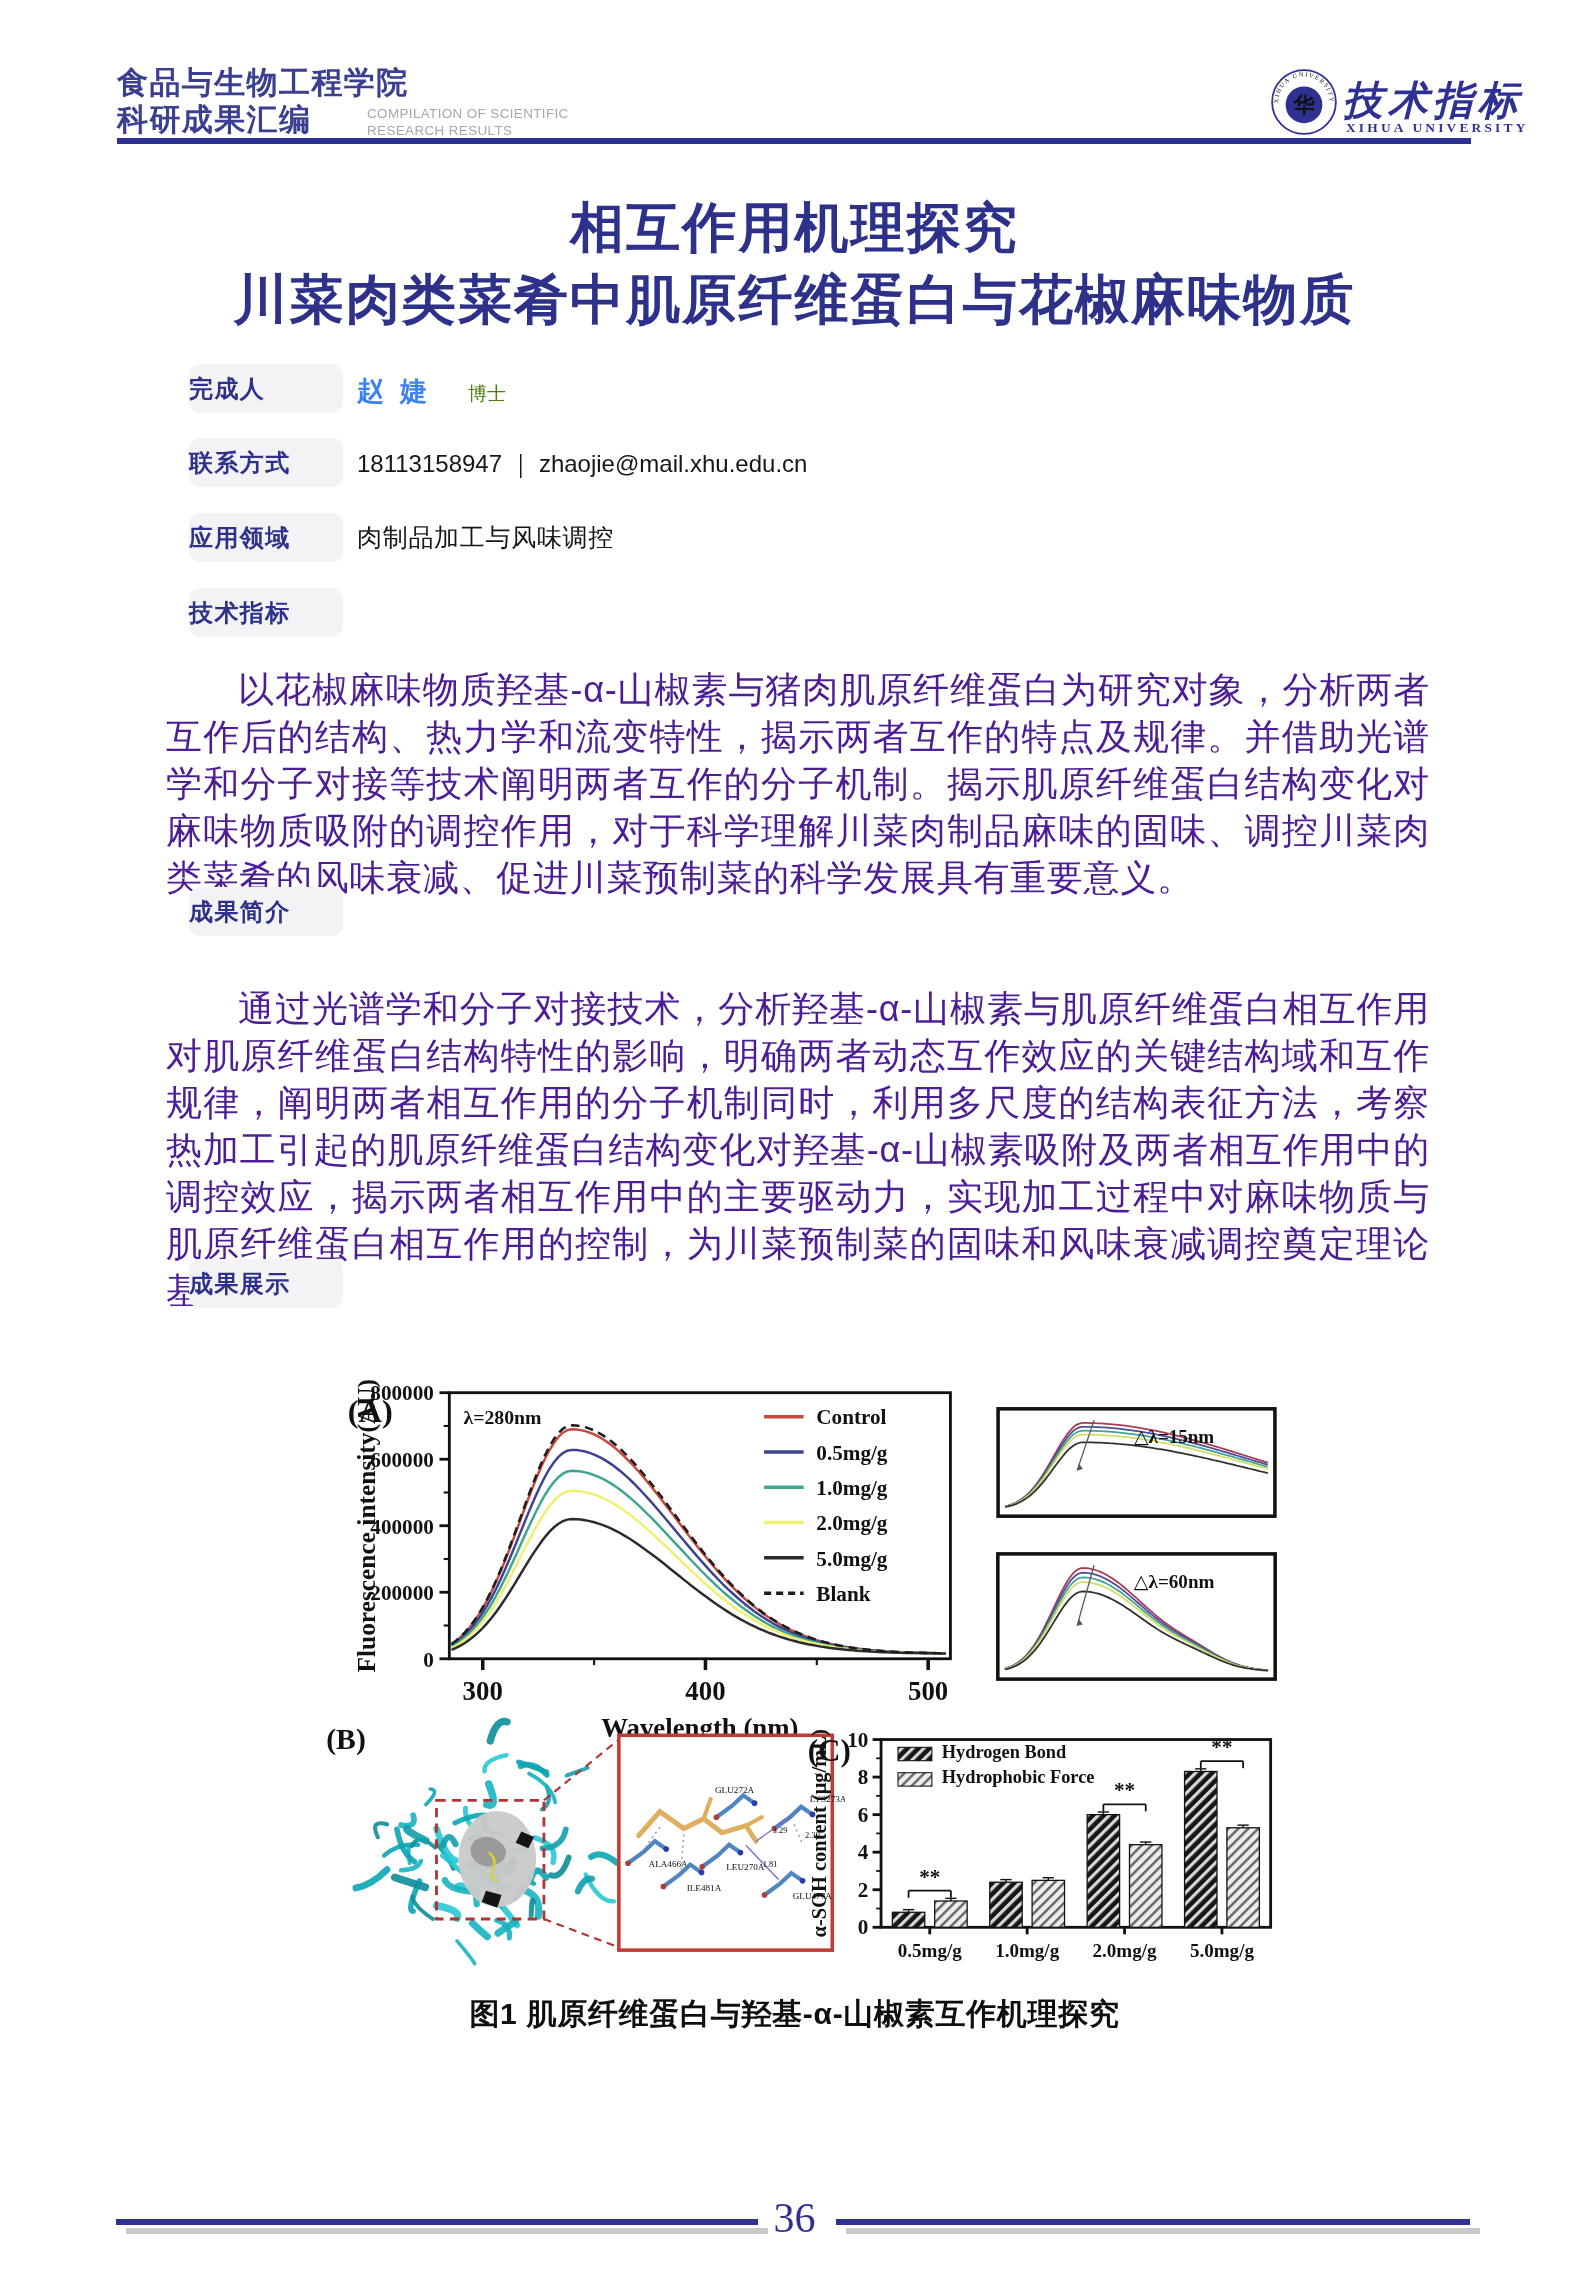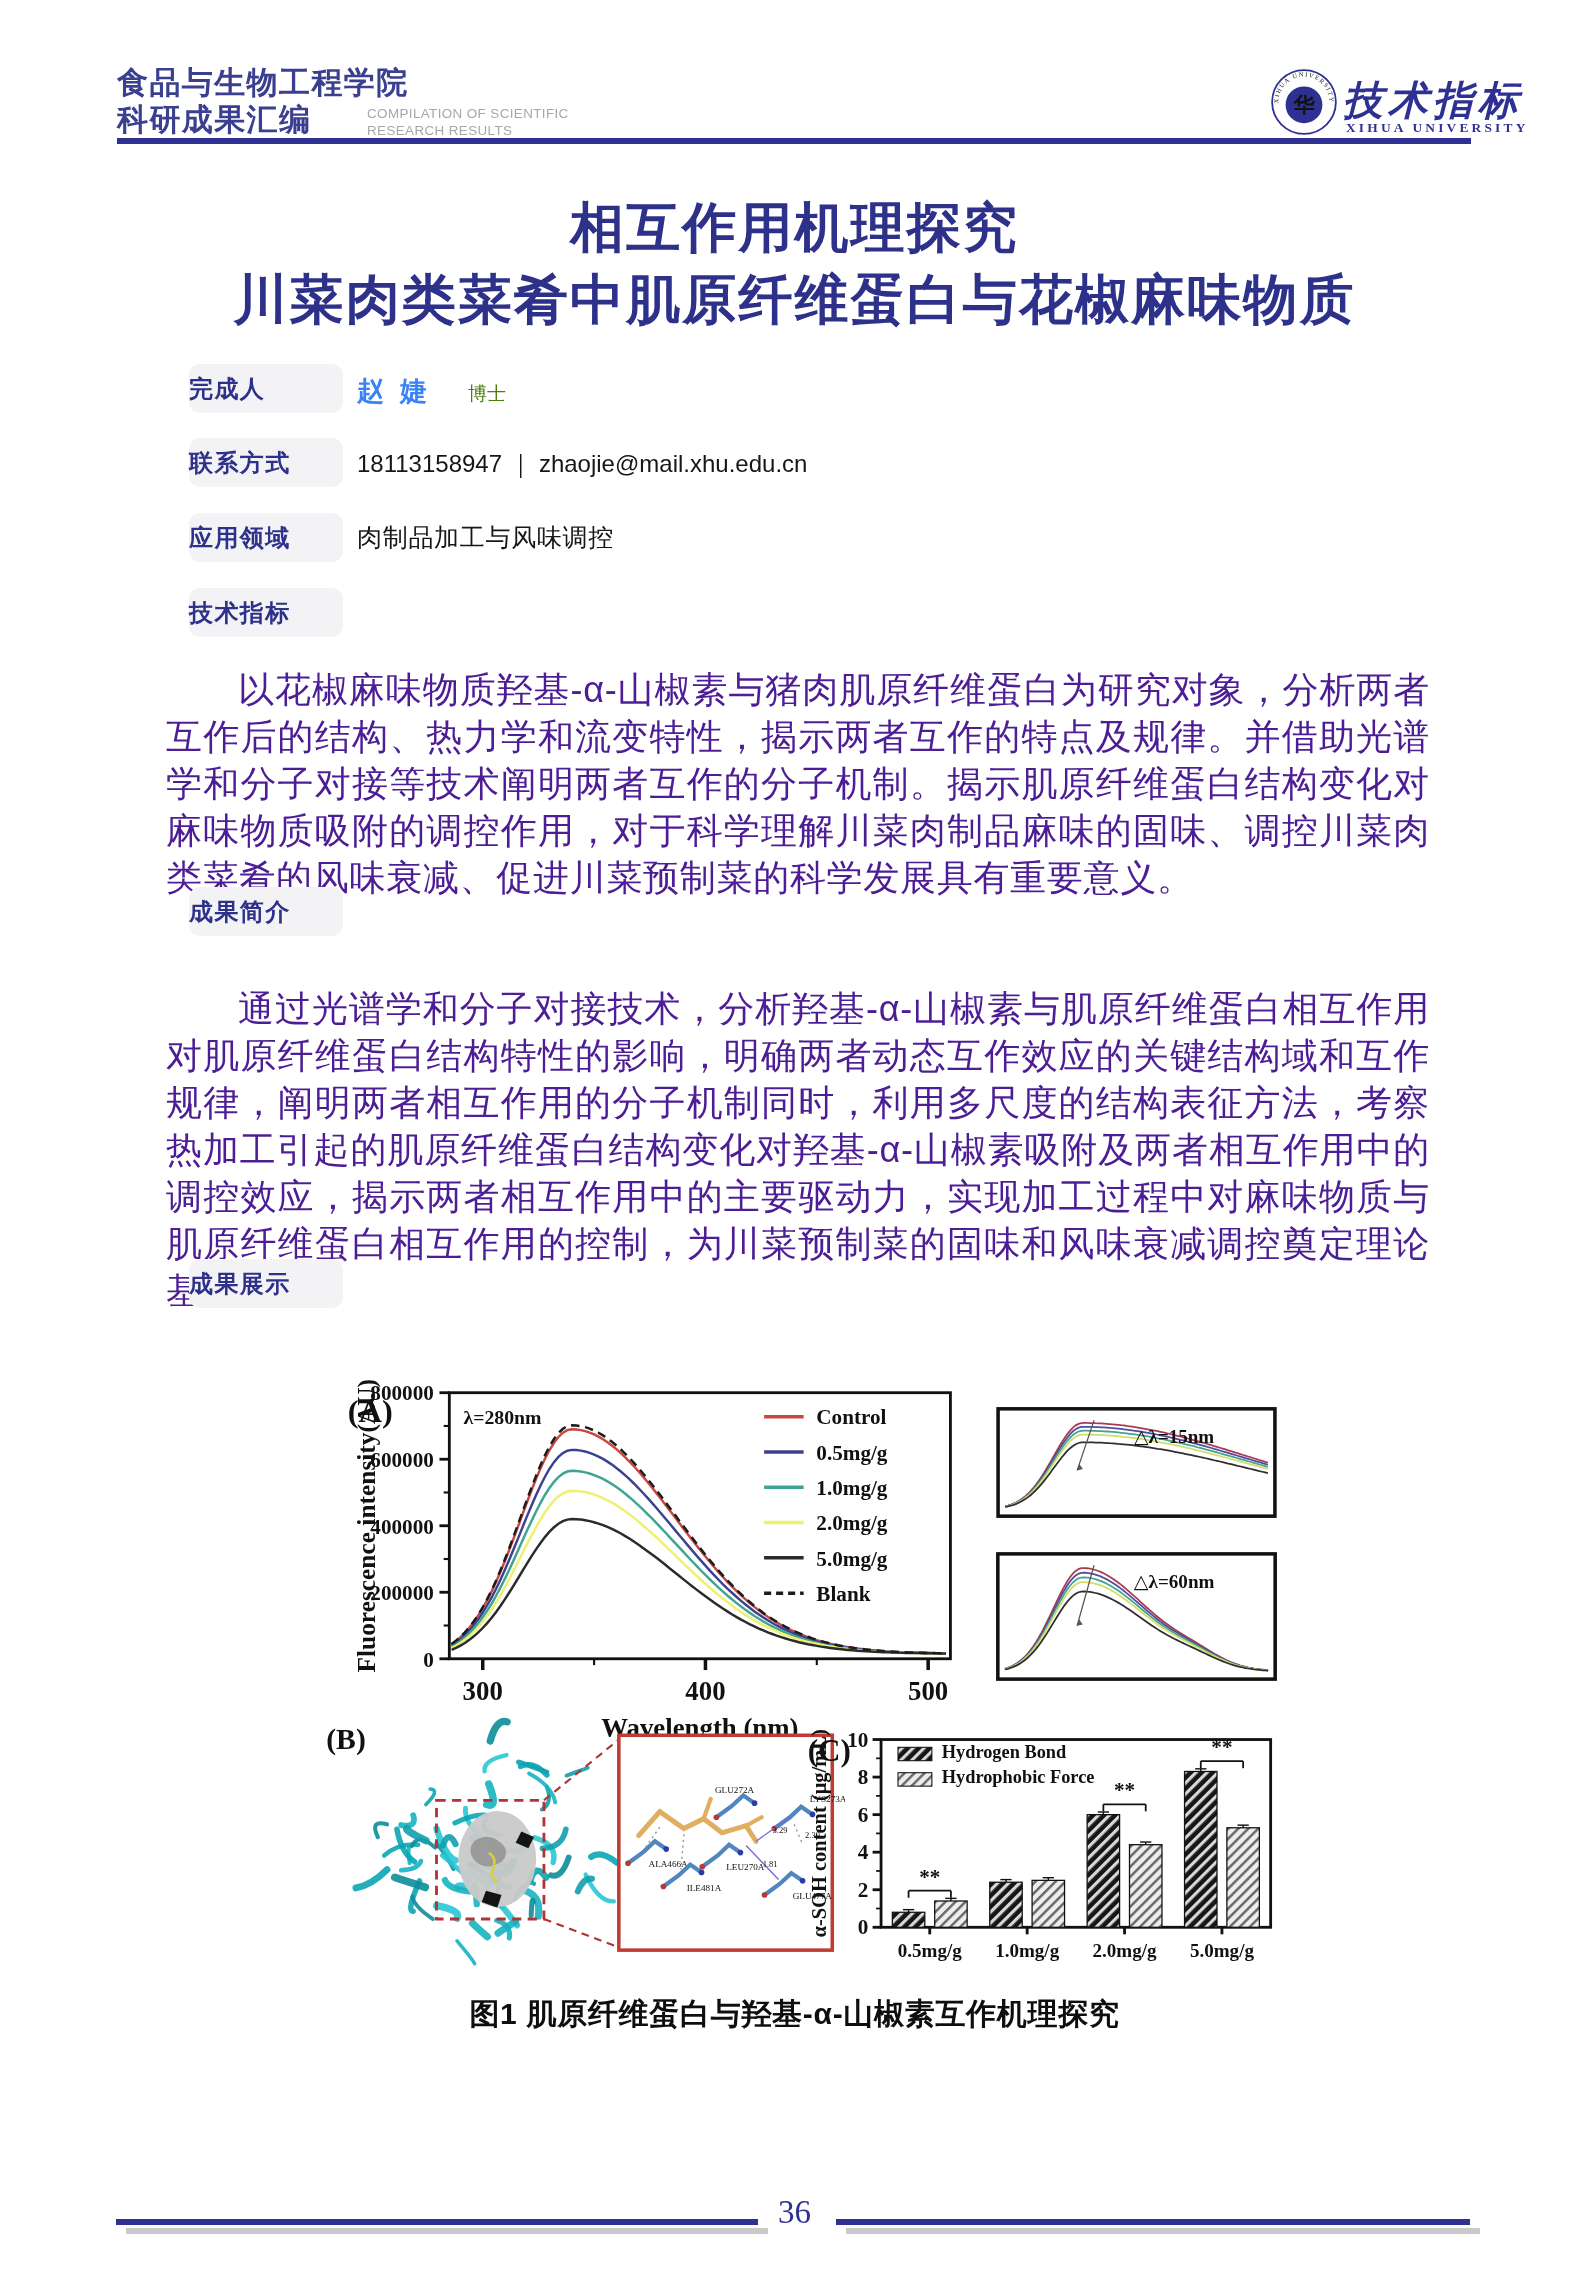--- a/index.html
+++ b/index.html
@@ -26,21 +26,21 @@
   .contact{left:357px;top:448px;font-size:24px;color:#161616;}
   .field{left:357px;top:521px;font-size:25px;color:#161616;letter-spacing:0.7px;}
   .para{left:166px;width:1264px;font-size:36px;line-height:47px;text-align:justify;
         text-indent:2em;color:#4c1d95;letter-spacing:0.7px;margin-top:9px;}
   
   .figure{left:304px;top:1376px;width:989px;height:599px;}
   .caption{left:0;top:1978px;width:100%;text-align:center;font-size:30px;font-weight:bold;color:#0e0e0e;letter-spacing:0.7px;margin-top:16px;}
   
   .f-navy{height:6.4px;background:#2e3192;top:2219px;}
   .f-gray{height:6.4px;background:#c9c9c9;top:2228px;}
-  .pageno{left:752px;top:2194px;width:85px;text-align:center;font-size:33px;color:#2e3192;
+  .pageno{left:752px;top:2194px;width:85px;text-align:center;font-size:42px;color:#2e3192;
           font-family:"Liberation Serif","DejaVu Serif",serif;}
   svg text{font-family:"Liberation Serif","DejaVu Serif",serif;font-weight:bold;fill:#111;}
   svg text.lt{font-weight:normal;}
 </style>
 </head>
 <body>
 
 <div class="abs hdr-cn">
   <div>食品与生物工程学院</div>
   <div>科研成果汇编</div>

